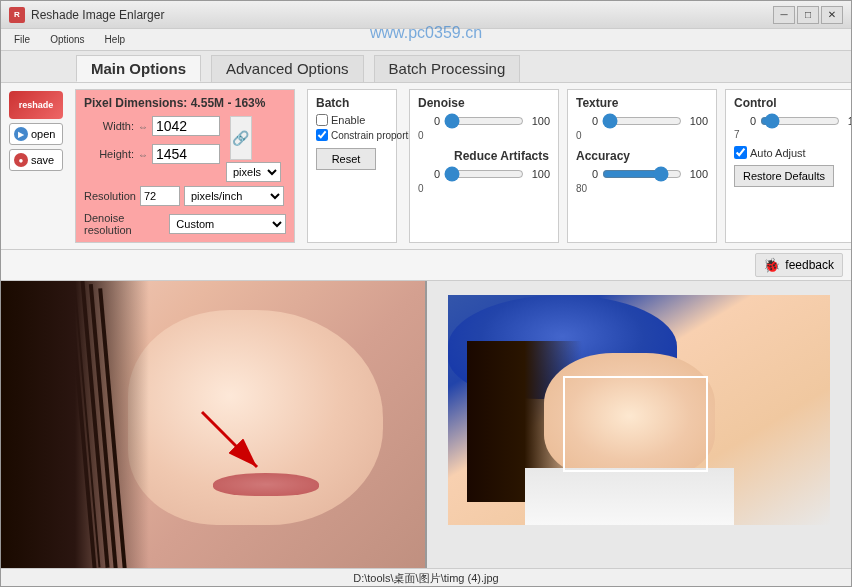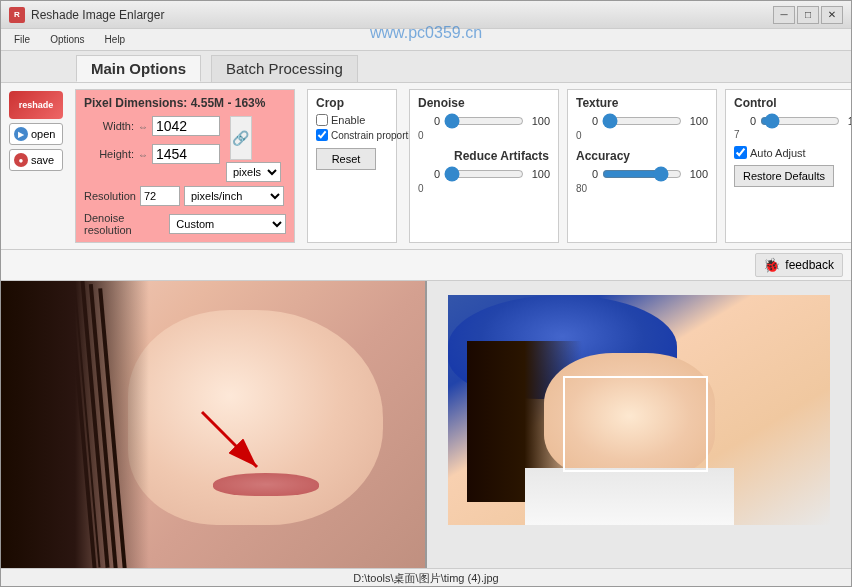--- a/index.html
+++ b/index.html
@@ -593,20 +593,21 @@
   <div class="menu-item">Help</div>
   <span class="watermark-overlay">www.pc0359.cn</span>
 </div>
 
 <div class="main-content">
 
   <div class="top-panel">
 
     <div class="tabs">
       <div class="tab active">Main Options</div>
+      <div class="tab">Advanced Options</div>
       <div class="tab">Batch Processing</div>
     </div>
 
     <div class="controls-area">
 
       <div class="sidebar">
         <div class="reshade-logo">reshade</div>
         <button class="sidebar-btn btn-open">
           <span class="btn-icon">▶</span>
           <span>open</span>
@@ -654,21 +655,21 @@
           <select class="screen-res-select">
             <option>Custom</option>
             <option>800x600</option>
             <option>1024x768</option>
             <option>1280x1024</option>
           </select>
         </div>
       </div>
 
       <div class="crop-section">
-        <div class="section-title">Crop</div>
+        <div class="section-title">Batch</div>
         <div class="checkbox-row">
           <input type="checkbox" style="">
           <span class="checkbox-label">Enable</span>
         </div>
         <div class="checkbox-row">
           <input type="checkbox" checked="" style="">
           <span class="checkbox-label" style="white-space:nowrap; font-size:10px;">Constrain proportions</span>
         </div>
         <button class="reset-btn">Reset</button>
       </div>

